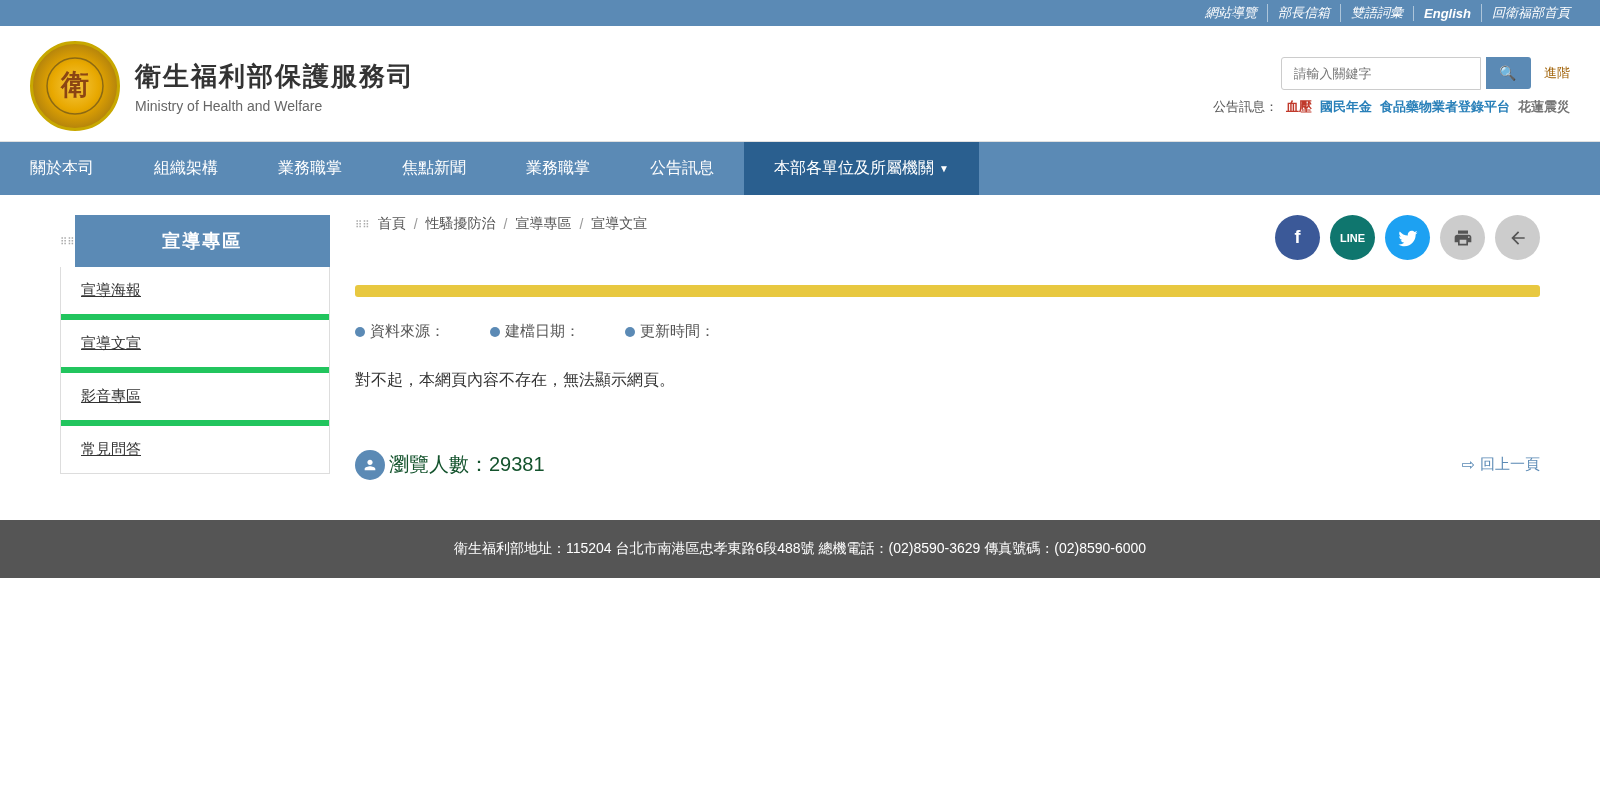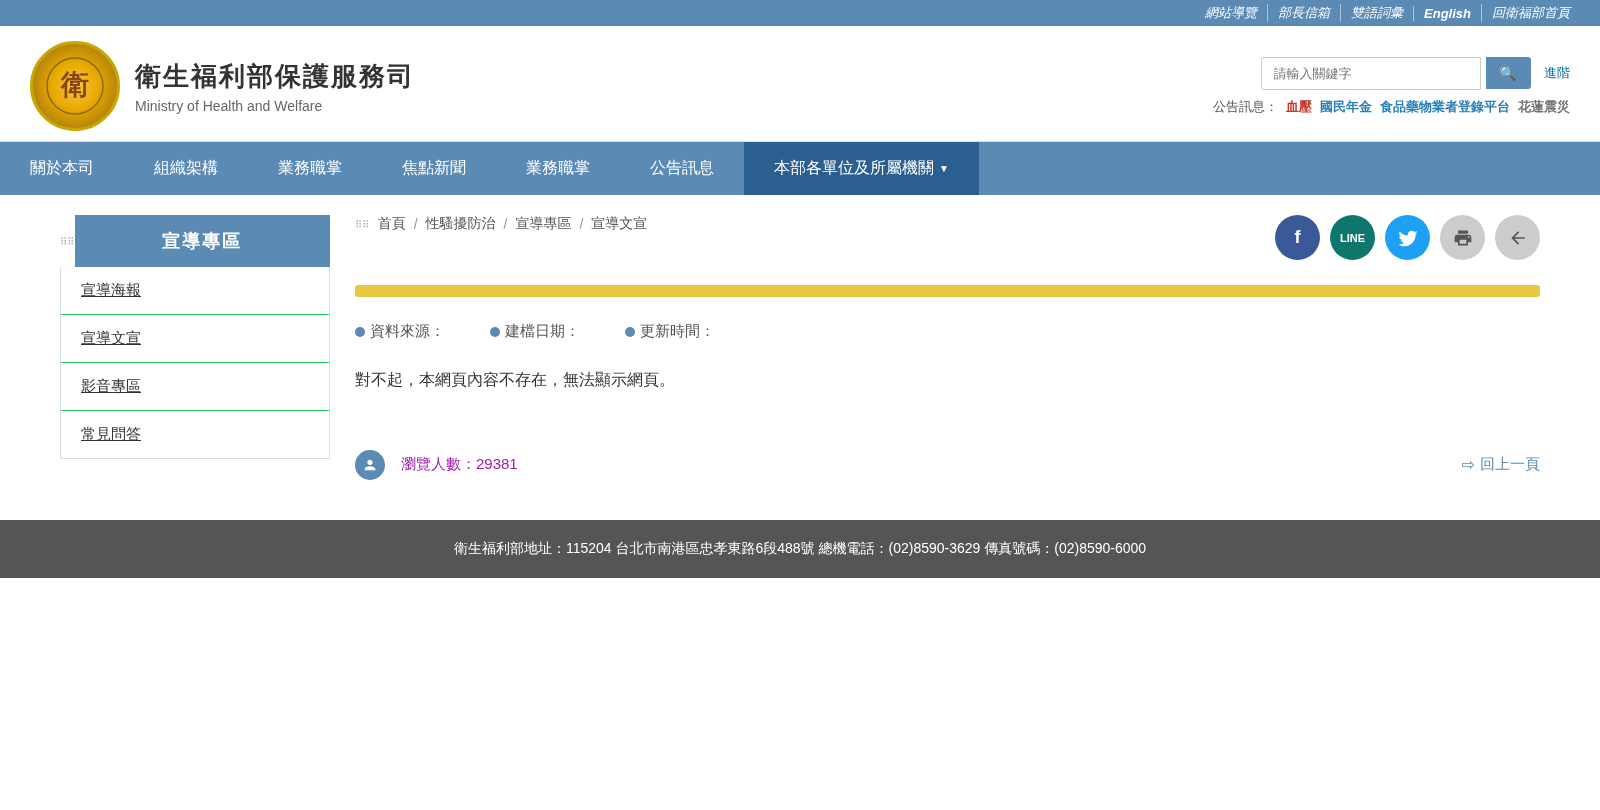--- a/index.html
+++ b/index.html
@@ -40,29 +40,29 @@
       border: 3px solid #c8a800;
       flex-shrink: 0;
     }
     .logo-circle svg { width: 60px; height: 60px; }
     .header-title h1 { font-size: 26px; font-weight: bold; color: #333; letter-spacing: 2px; }
     .header-title p { font-size: 14px; color: #666; margin-top: 4px; }
 
     .header-right { text-align: right; }
     .search-area { display: flex; align-items: center; gap: 5px; margin-bottom: 8px; justify-content: flex-end; }
     .search-input {
-      width: 220px; padding: 8px 12px; border: 1px solid #ccc; border-radius: 3px 0 0 3px;
+      width: 200px; padding: 8px 12px; border: 1px solid #ccc; border-radius: 3px 0 0 3px;
       font-size: 13px; color: #999;
     }
     .search-btn {
       background: #5b8ab5; border: none; color: #fff; padding: 8px 14px; cursor: pointer;
       font-size: 14px; border-radius: 0 3px 3px 0;
     }
     .advanced-btn {
-      background: none; border: none; color: #0369a1; cursor: pointer; font-size: 13px; padding-left: 8px;
+      background: none; border: none; color: #a16207; cursor: pointer; font-size: 13px; padding-left: 8px;
     }
     .hot-keywords { font-size: 13px; color: #555; display: flex; align-items: center; gap: 8px; justify-content: flex-end; }
     .hot-keywords span { color: #555; }
     .hot-keywords a { color: #c0392b; text-decoration: none; font-weight: bold; }
 
     
     .nav {
       background: #5b8ab5;
       display: flex;
       align-items: stretch;
@@ -86,21 +86,21 @@
     }
 
     
     .sidebar { width: 270px; flex-shrink: 0; }
     .sidebar-title {
       background: #5b8ab5; color: #fff; text-align: center;
       padding: 14px; font-size: 18px; font-weight: bold; letter-spacing: 2px;
     }
     .sidebar-menu { border: 1px solid #ddd; border-top: none; }
     .sidebar-menu-item {
-      padding: 14px 20px; border-bottom: 1px solid #22c55e; cursor: pointer;
+      padding: 14px 20px; border-bottom: 6px solid #22c55e; cursor: pointer;
       font-size: 15px; color: #333; display: block;
     }
     .sidebar-menu-item:last-child { border-bottom: none; }
 
     
     .main-content { flex: 1; padding-left: 25px; }
 
     
     .breadcrumb {
       display: flex; align-items: center; gap: 8px; margin-bottom: 20px;
@@ -132,21 +132,21 @@
     .meta-dot { width: 10px; height: 10px; border-radius: 50%; background: #5b8ab5; flex-shrink: 0; }
 
     
     .error-msg { font-size: 16px; color: #333; line-height: 1.8; }
 
     
     .view-count-row {
       display: flex; align-items: center; justify-content: space-between;
       margin-top: 40px; padding-top: 15px;
     }
-    .view-count { display: flex; align-items: center; gap: 16px; font-size: 15px; color: #a21caf; }
+    .view-count { display: flex; align-items: center; gap: 4px; font-size: 20px; color: #14532d; }
     .view-icon {
       width: 30px; height: 30px; border-radius: 50%; background: #5b8ab5;
       display: flex; align-items: center; justify-content: center; color: #fff; font-size: 14px;
     }
     .back-link { color: #5b8ab5; text-decoration: none; font-size: 15px; display: flex; align-items: center; gap: 5px; }
     .back-arrow { font-size: 16px; }
 
     
     .footer {
       background: #555; color: #fff; text-align: center; padding: 20px;

